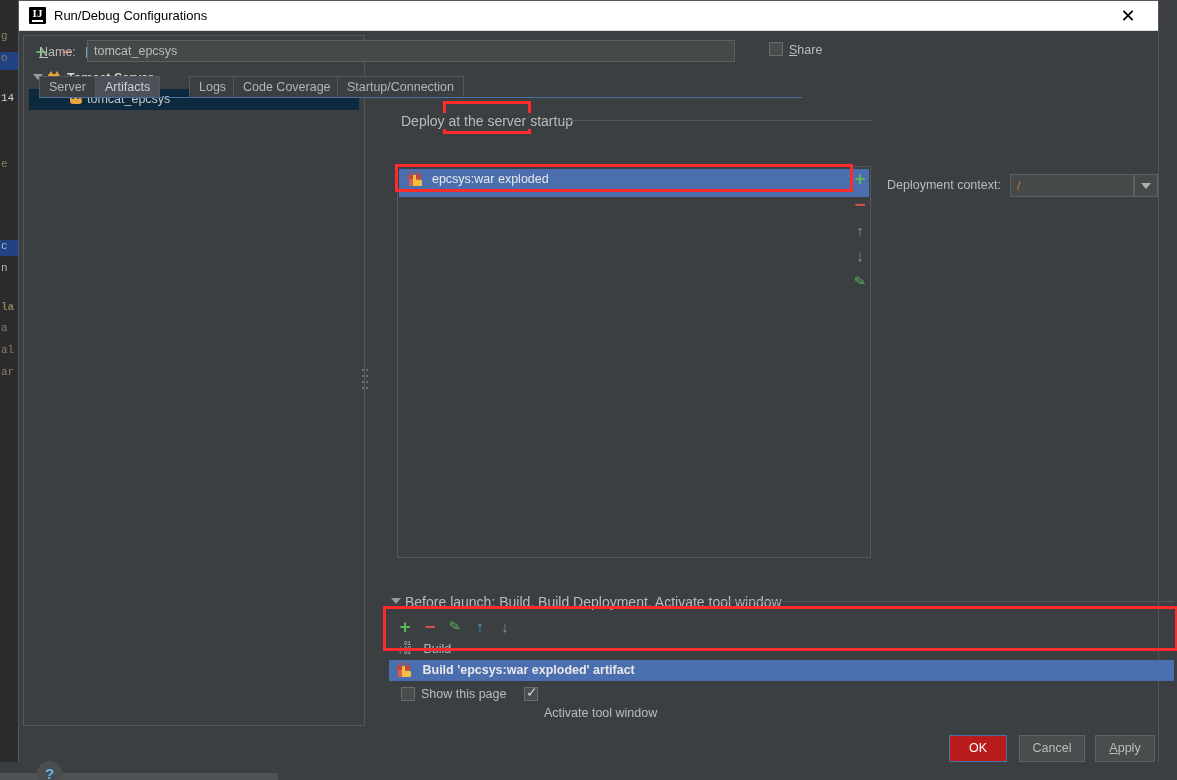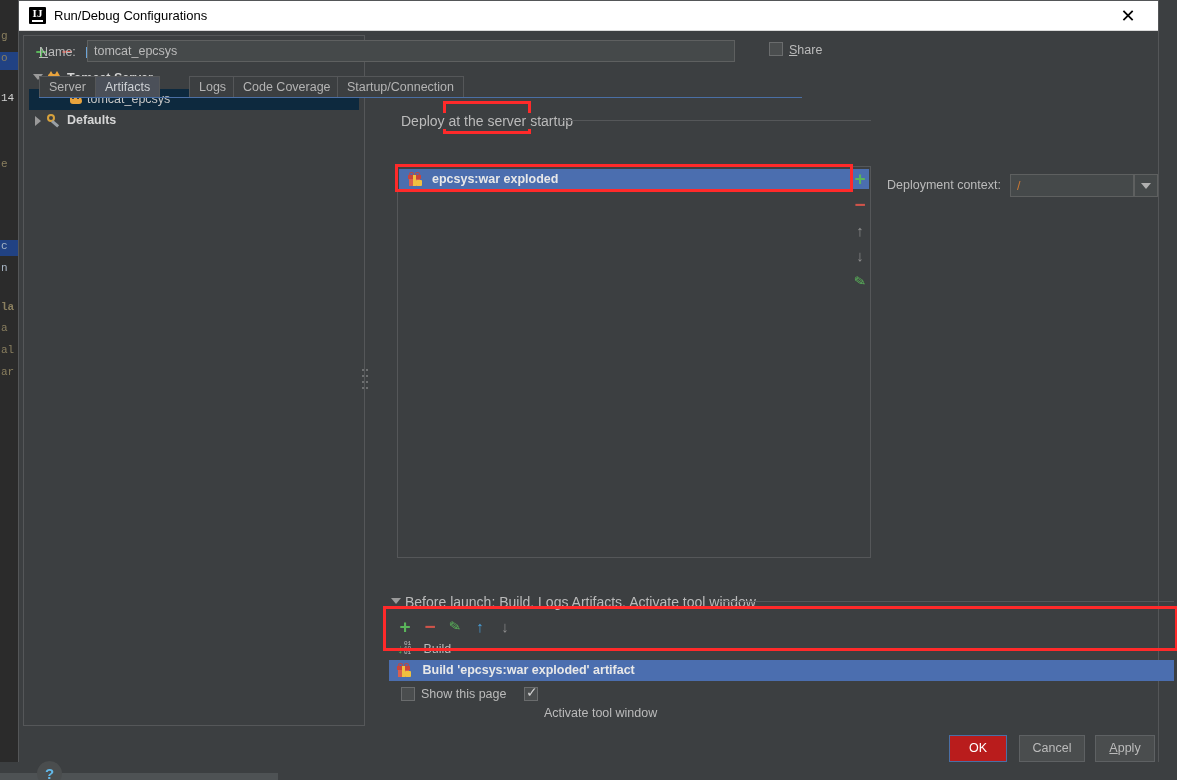--- a/index.html
+++ b/index.html
@@ -292,27 +292,20 @@
             <span class="tlabel bold" style="left:38px;">Tomcat Server</span>
           </div>
 
           <div class="tree-row sel">
             <span class="ticon" style="left:40px;">
               <span class="cat"><span class="cat-ear1"></span><span class="cat-ear2"></span><span class="cat-body"></span><span class="cat-eye" style="left:3px;"></span><span class="cat-eye" style="left:8px;"></span></span>
             </span>
             <span class="tlabel" style="left:58px;color:#c6c6c6;">tomcat_epcsys</span>
           </div>
 
-          <div class="tree-row">
-            <span class="arrow arrow-right" style="left:6px;"></span>
-            <span class="ticon" style="left:18px;">
-              <span class="wrench"><span class="wrench-head"></span><span class="wrench-tail"></span></span>
-            </span>
-            <span class="tlabel bold" style="left:38px;">Defaults</span>
-          </div>
 
         </div>
       </div>
 
       <div class="splitter">
         <div class="grip-dot" style="left:2px; top:338px;"></div>
         <div class="grip-dot" style="left:6px; top:338px;"></div>
         <div class="grip-dot" style="left:2px; top:344px;"></div>
         <div class="grip-dot" style="left:6px; top:344px;"></div>
         <div class="grip-dot" style="left:2px; top:350px;"></div>
@@ -334,21 +327,21 @@
         <div class="tab" style="left:298px;">Startup/Connection</div>
       </div>
       <div class="tab-underline"></div>
 
       <div class="redbox" style="left:424px; top:70px; width:88px; height:33px;"></div>
 
       <div class="group-label" style="left:378px; top:82px;">Deploy at the server startup</div>
       <div class="group-line" style="left:542px; top:89px; width:310px;"></div>
 
       <div class="list-box">
-        <div class="list-row sel" style="margin:2px 1px 0 1px; height:20px; line-height:20px;font-weight:bold;">
+        <div class="list-row sel" style="margin:2px 1px 0 1px; height:28px; line-height:20px;">
           <span style="display:inline-block;width:18px;"></span>
           <span class="artifact" style="display:inline-block; vertical-align:-3px; margin-left:-12px;">
             <span class="art-bow1"></span><span class="art-bow2"></span><span class="art-lid"></span><span class="art-body"></span><span class="art-ribbon"></span><span class="art-badge"></span>
           </span>
           <span style="margin-left:6px;">epcsys:war exploded</span>
         </div>
       </div>
 
       <div class="redbox" style="left:376px; top:133px; width:458px; height:28px;"></div>
 
@@ -370,21 +363,21 @@
         </div>
       </div>
 
       <div class="app-ctx-label">Deployment context:</div>
       <input class="app-ctx-input" readonly="" value="/" style="">
       <div class="app-ctx-drop">
         <span class="caret-down"></span>
       </div>
 
       <div class="bl-arrow"></div>
-      <div class="group-label" style="left:382px; top:563px;">Before launch: Build, Logs Artifacts, Activate tool window</div>
+      <div class="group-label" style="left:382px; top:563px;">Before launch: Build, Build Deployment, Activate tool window</div>
       <div class="group-line" style="left:700px; top:570px; width:455px;"></div>
 
       <div class="bl-toolbar">
         <div class="bl-btn" style="left:0px;">
           <span class="icon-plus">+</span>
         </div>
         <div class="bl-btn" style="left:25px;">
           <span class="icon-minus">−</span>
         </div>
         <div class="bl-btn" style="left:50px;">

